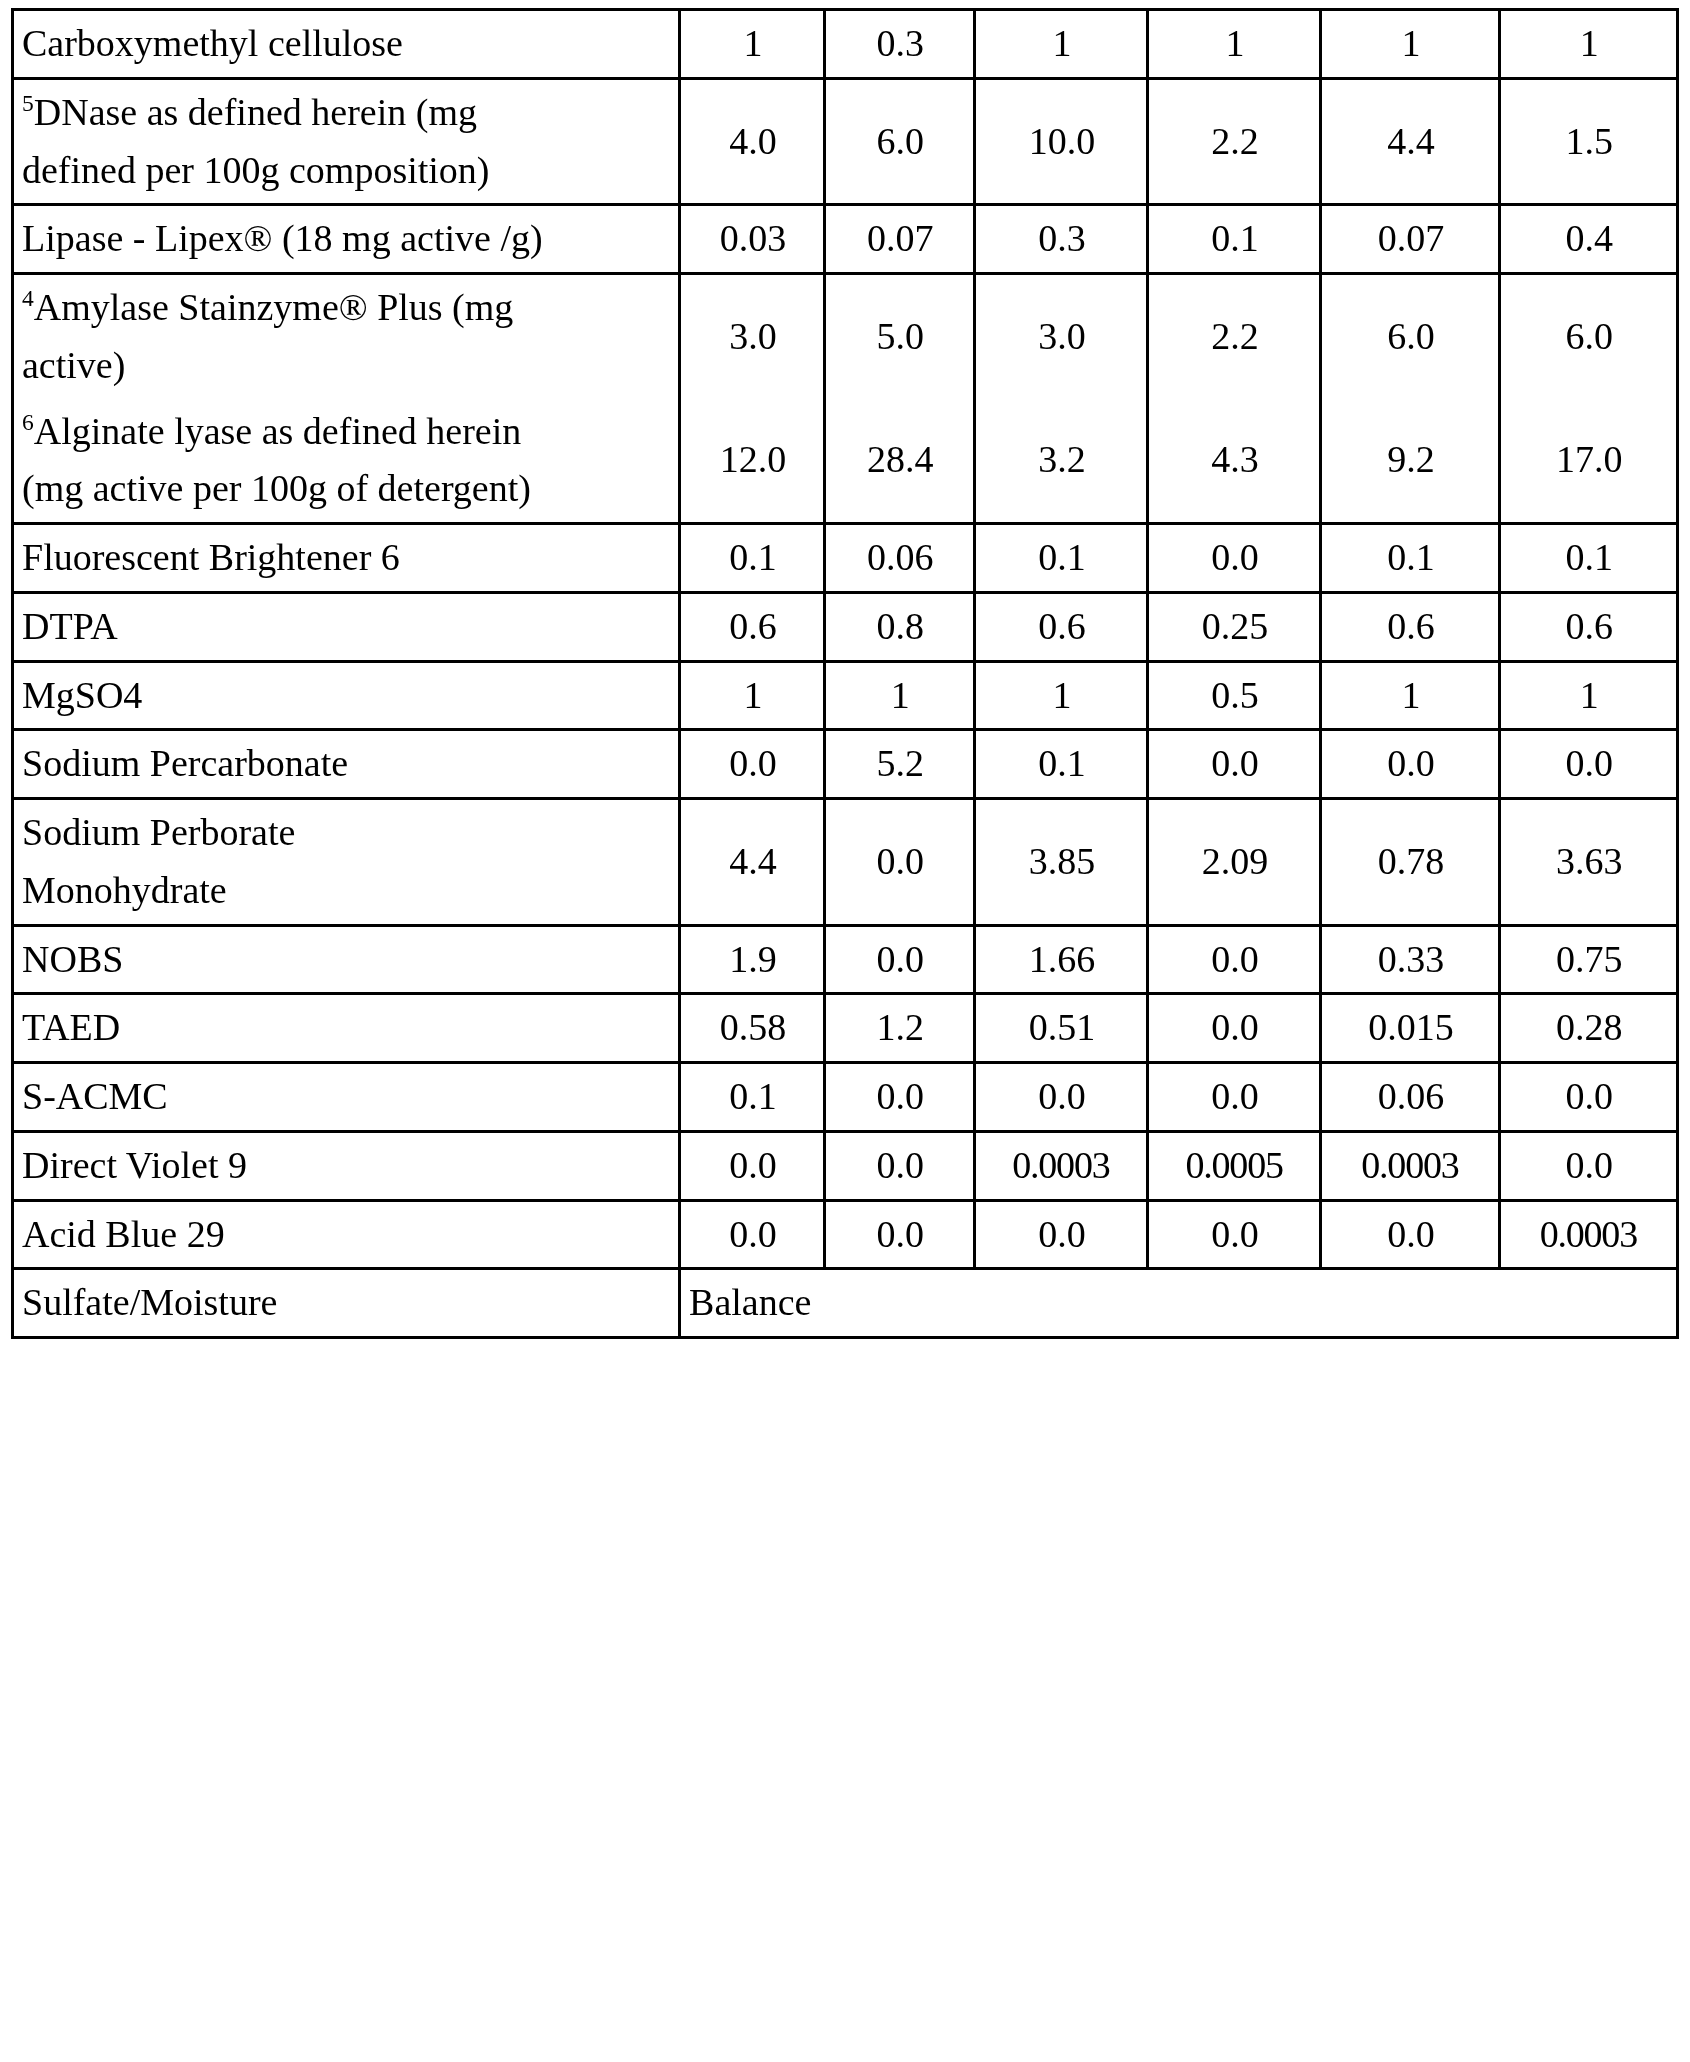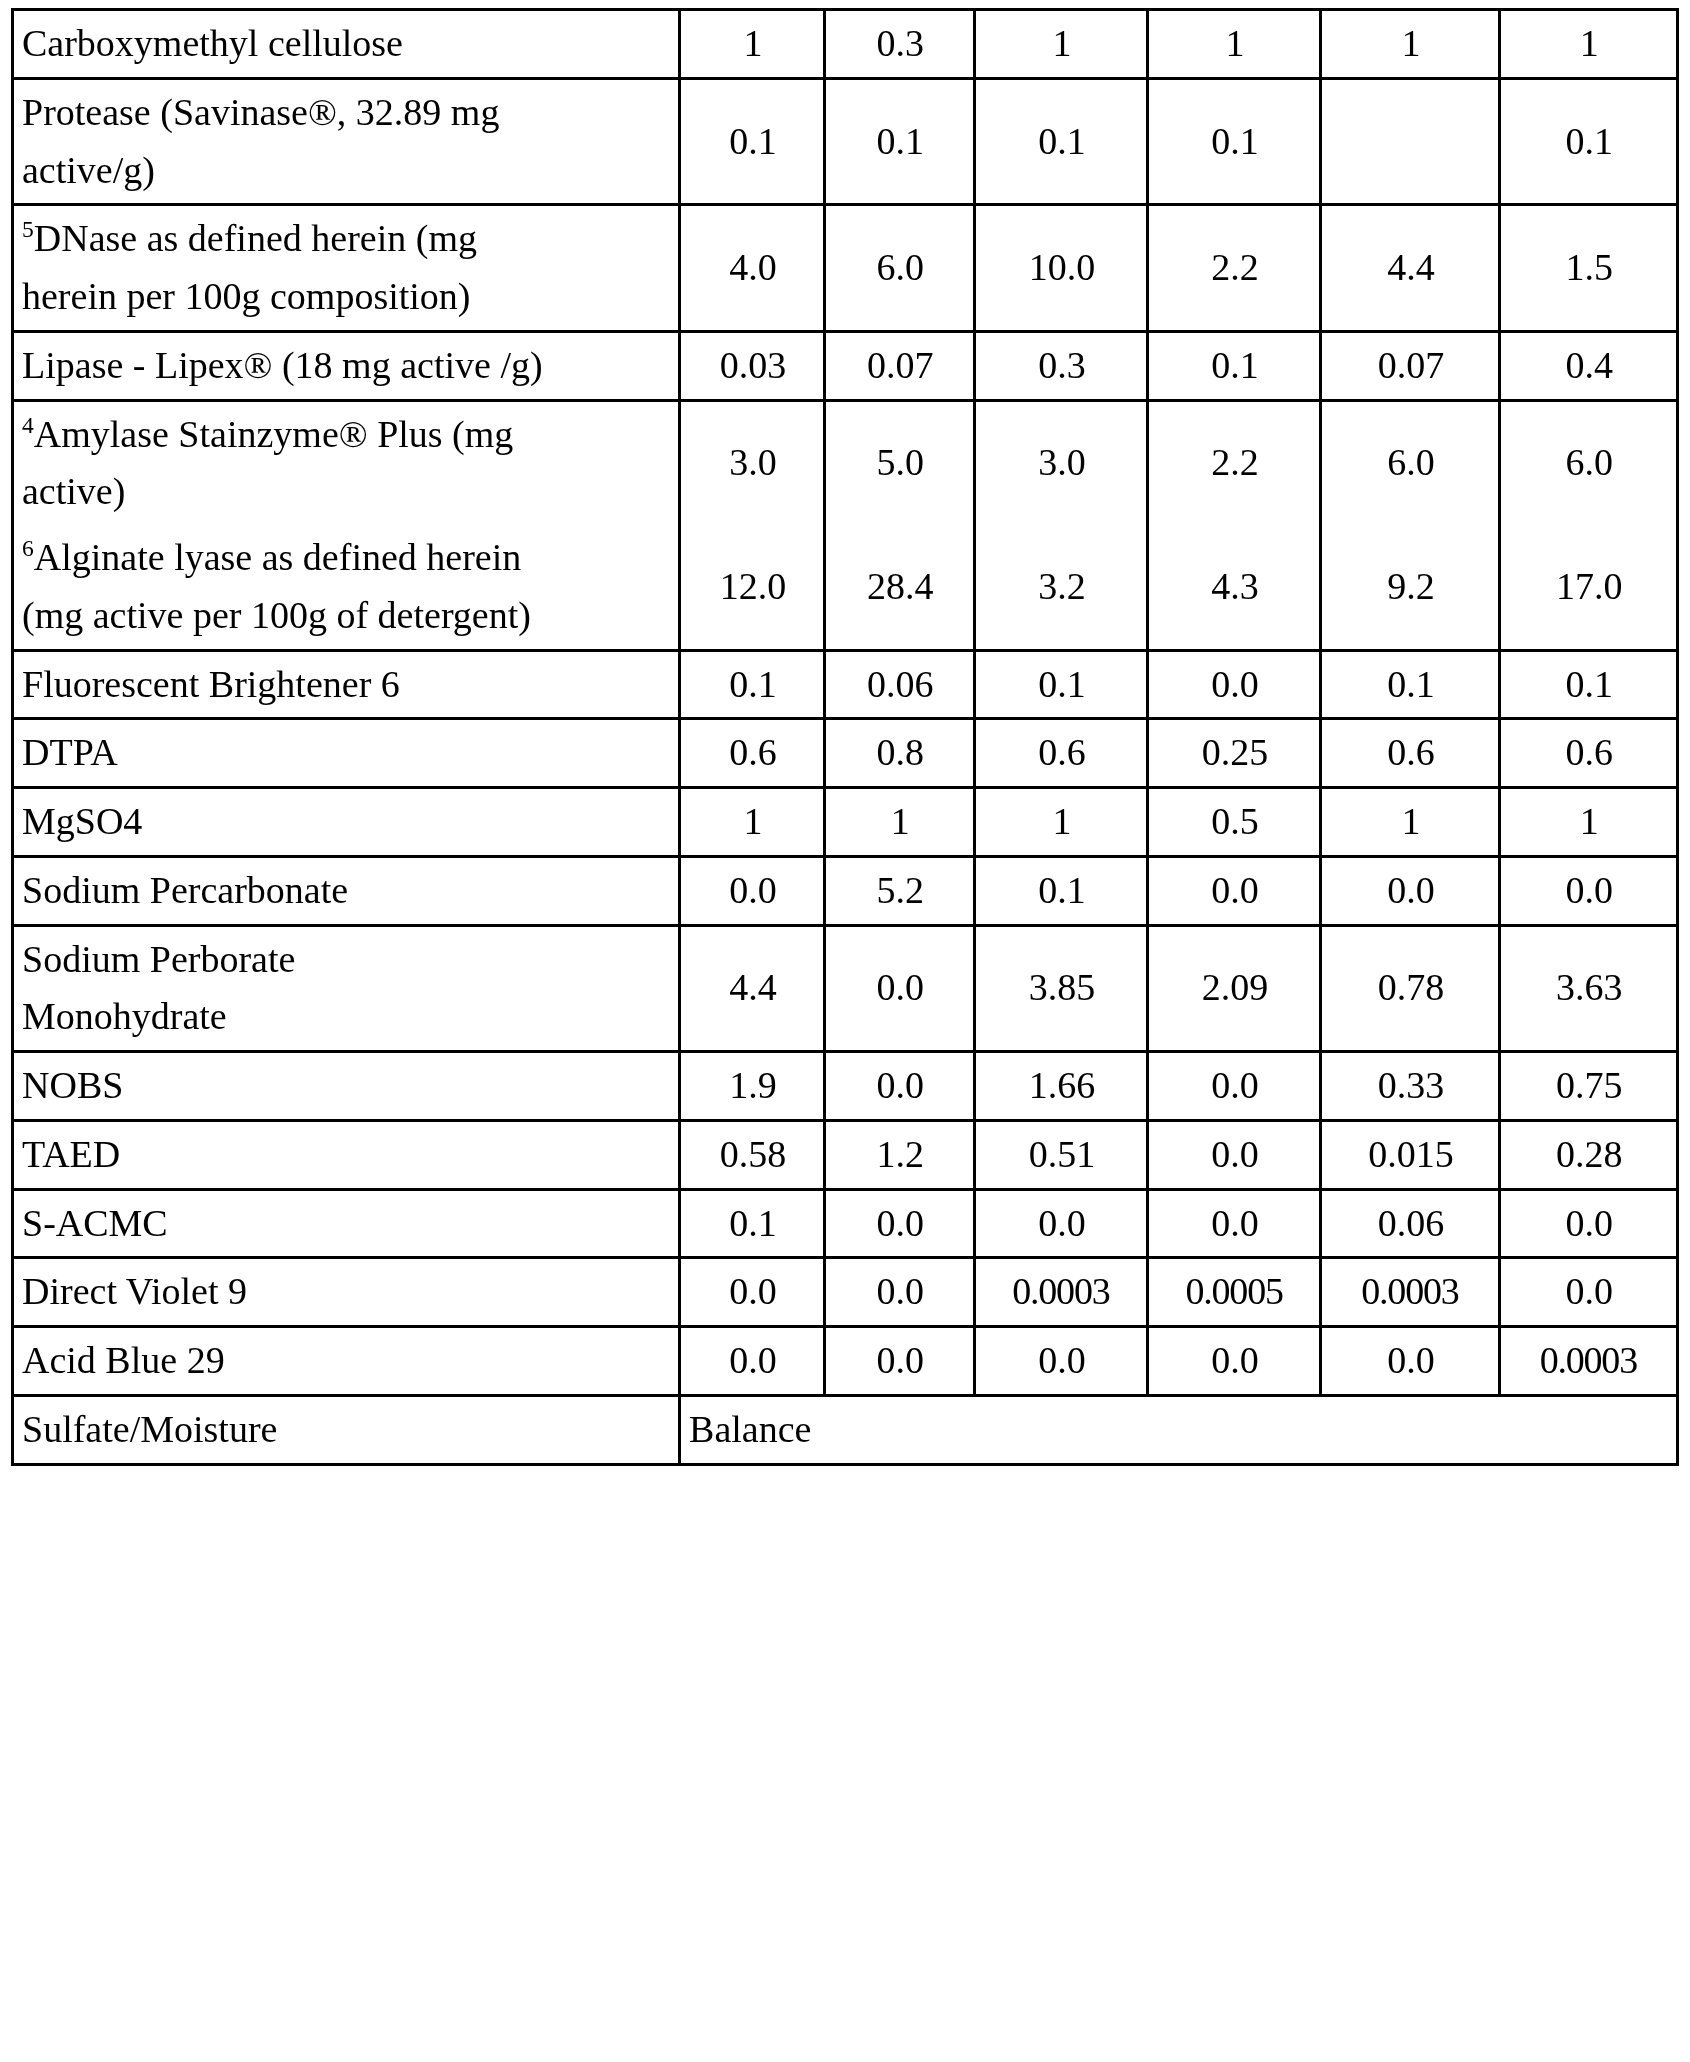--- a/index.html
+++ b/index.html
@@ -98,37 +98,25 @@
       <tr>
         <td class="name">Carboxymethyl cellulose</td>
         <td class="num">1</td>
         <td class="num">0.3</td>
         <td class="num">1</td>
         <td class="num">1</td>
         <td class="num">1</td>
         <td class="num">1</td>
       </tr>
 
-      <tr>
-        <td class="name justify">
-            <span class="line">Protease  (Savinase®,  32.89  mg</span>
-            <span class="line">active/g)</span>
-          </td>
-        <td class="num">0.1</td>
-        <td class="num">0.1</td>
-        <td class="num">0.1</td>
-        <td class="num">0.1</td>
-        <td class="num"></td>
-        <td class="num">0.1</td>
-      </tr>
 
       <tr>
         <td class="name justify">
             <span class="line"><sup class="marker">5</sup><span>DNase  as  defined  herein  (mg</span></span>
-            <span class="line">herein per 100g composition)</span>
+            <span class="line">defined per 100g composition)</span>
           </td>
         <td class="num">4.0</td>
         <td class="num">6.0</td>
         <td class="num">10.0</td>
         <td class="num">2.2</td>
         <td class="num">4.4</td>
         <td class="num">1.5</td>
       </tr>
 
       <tr>

